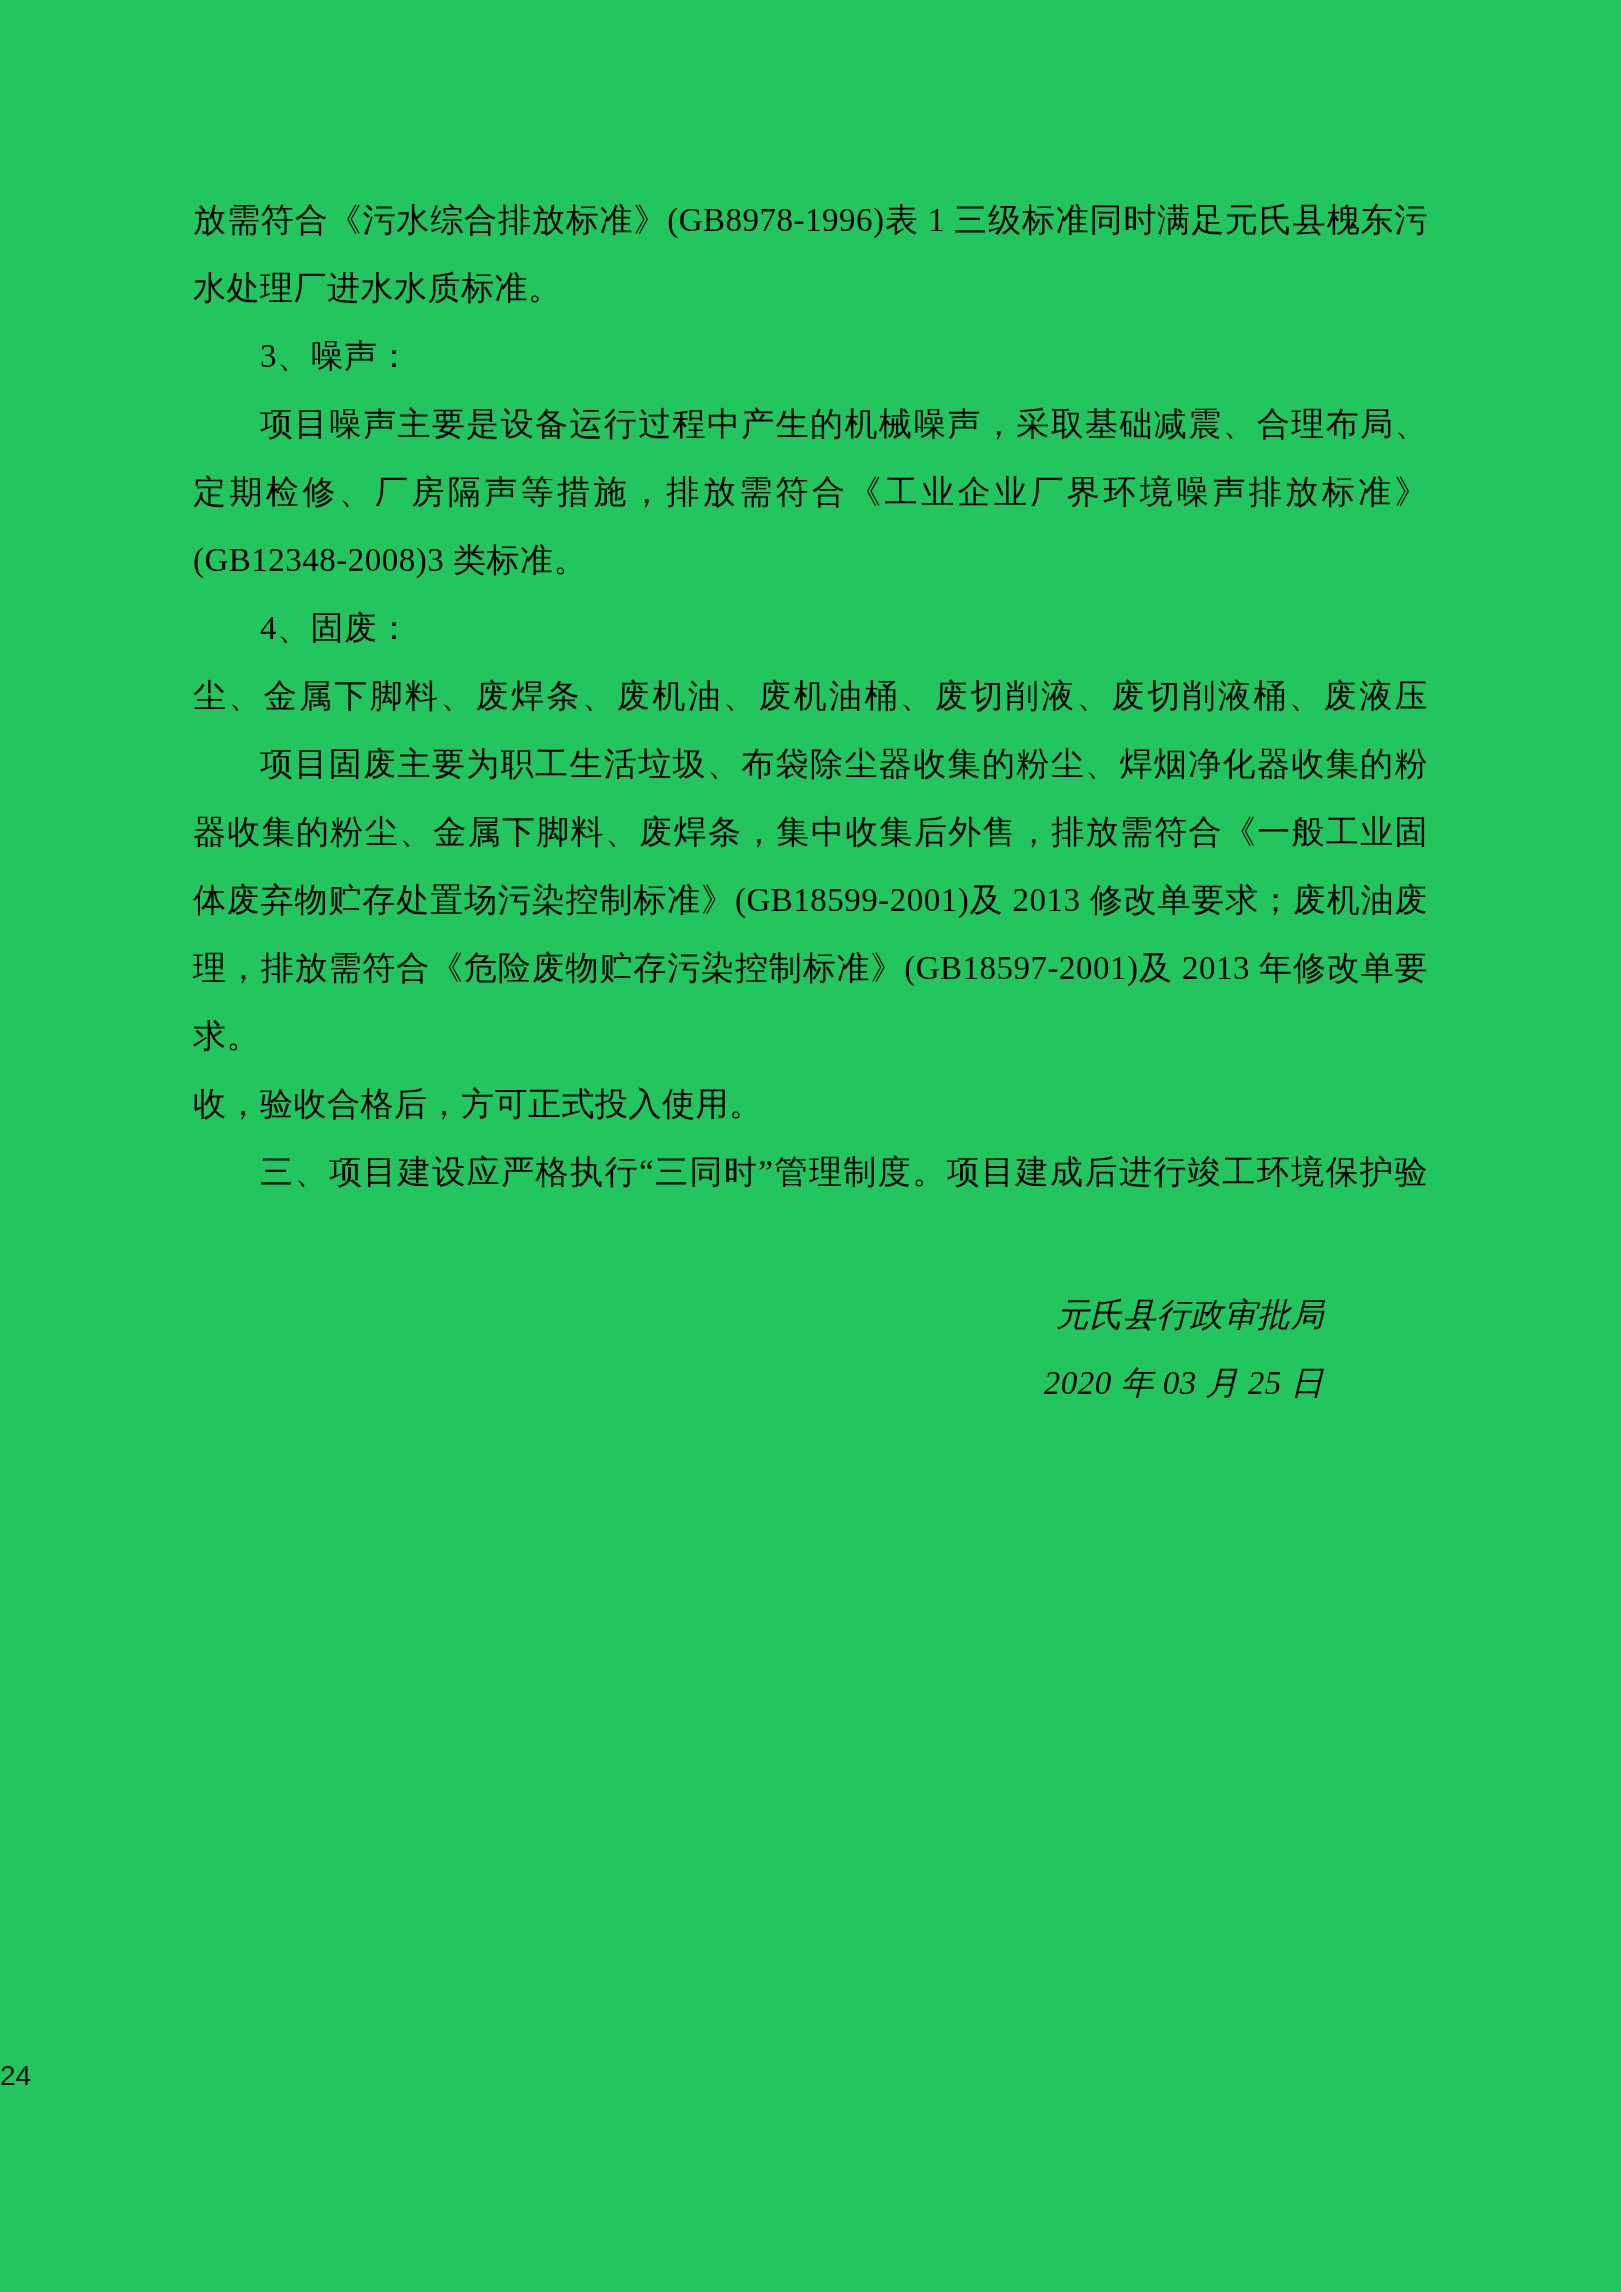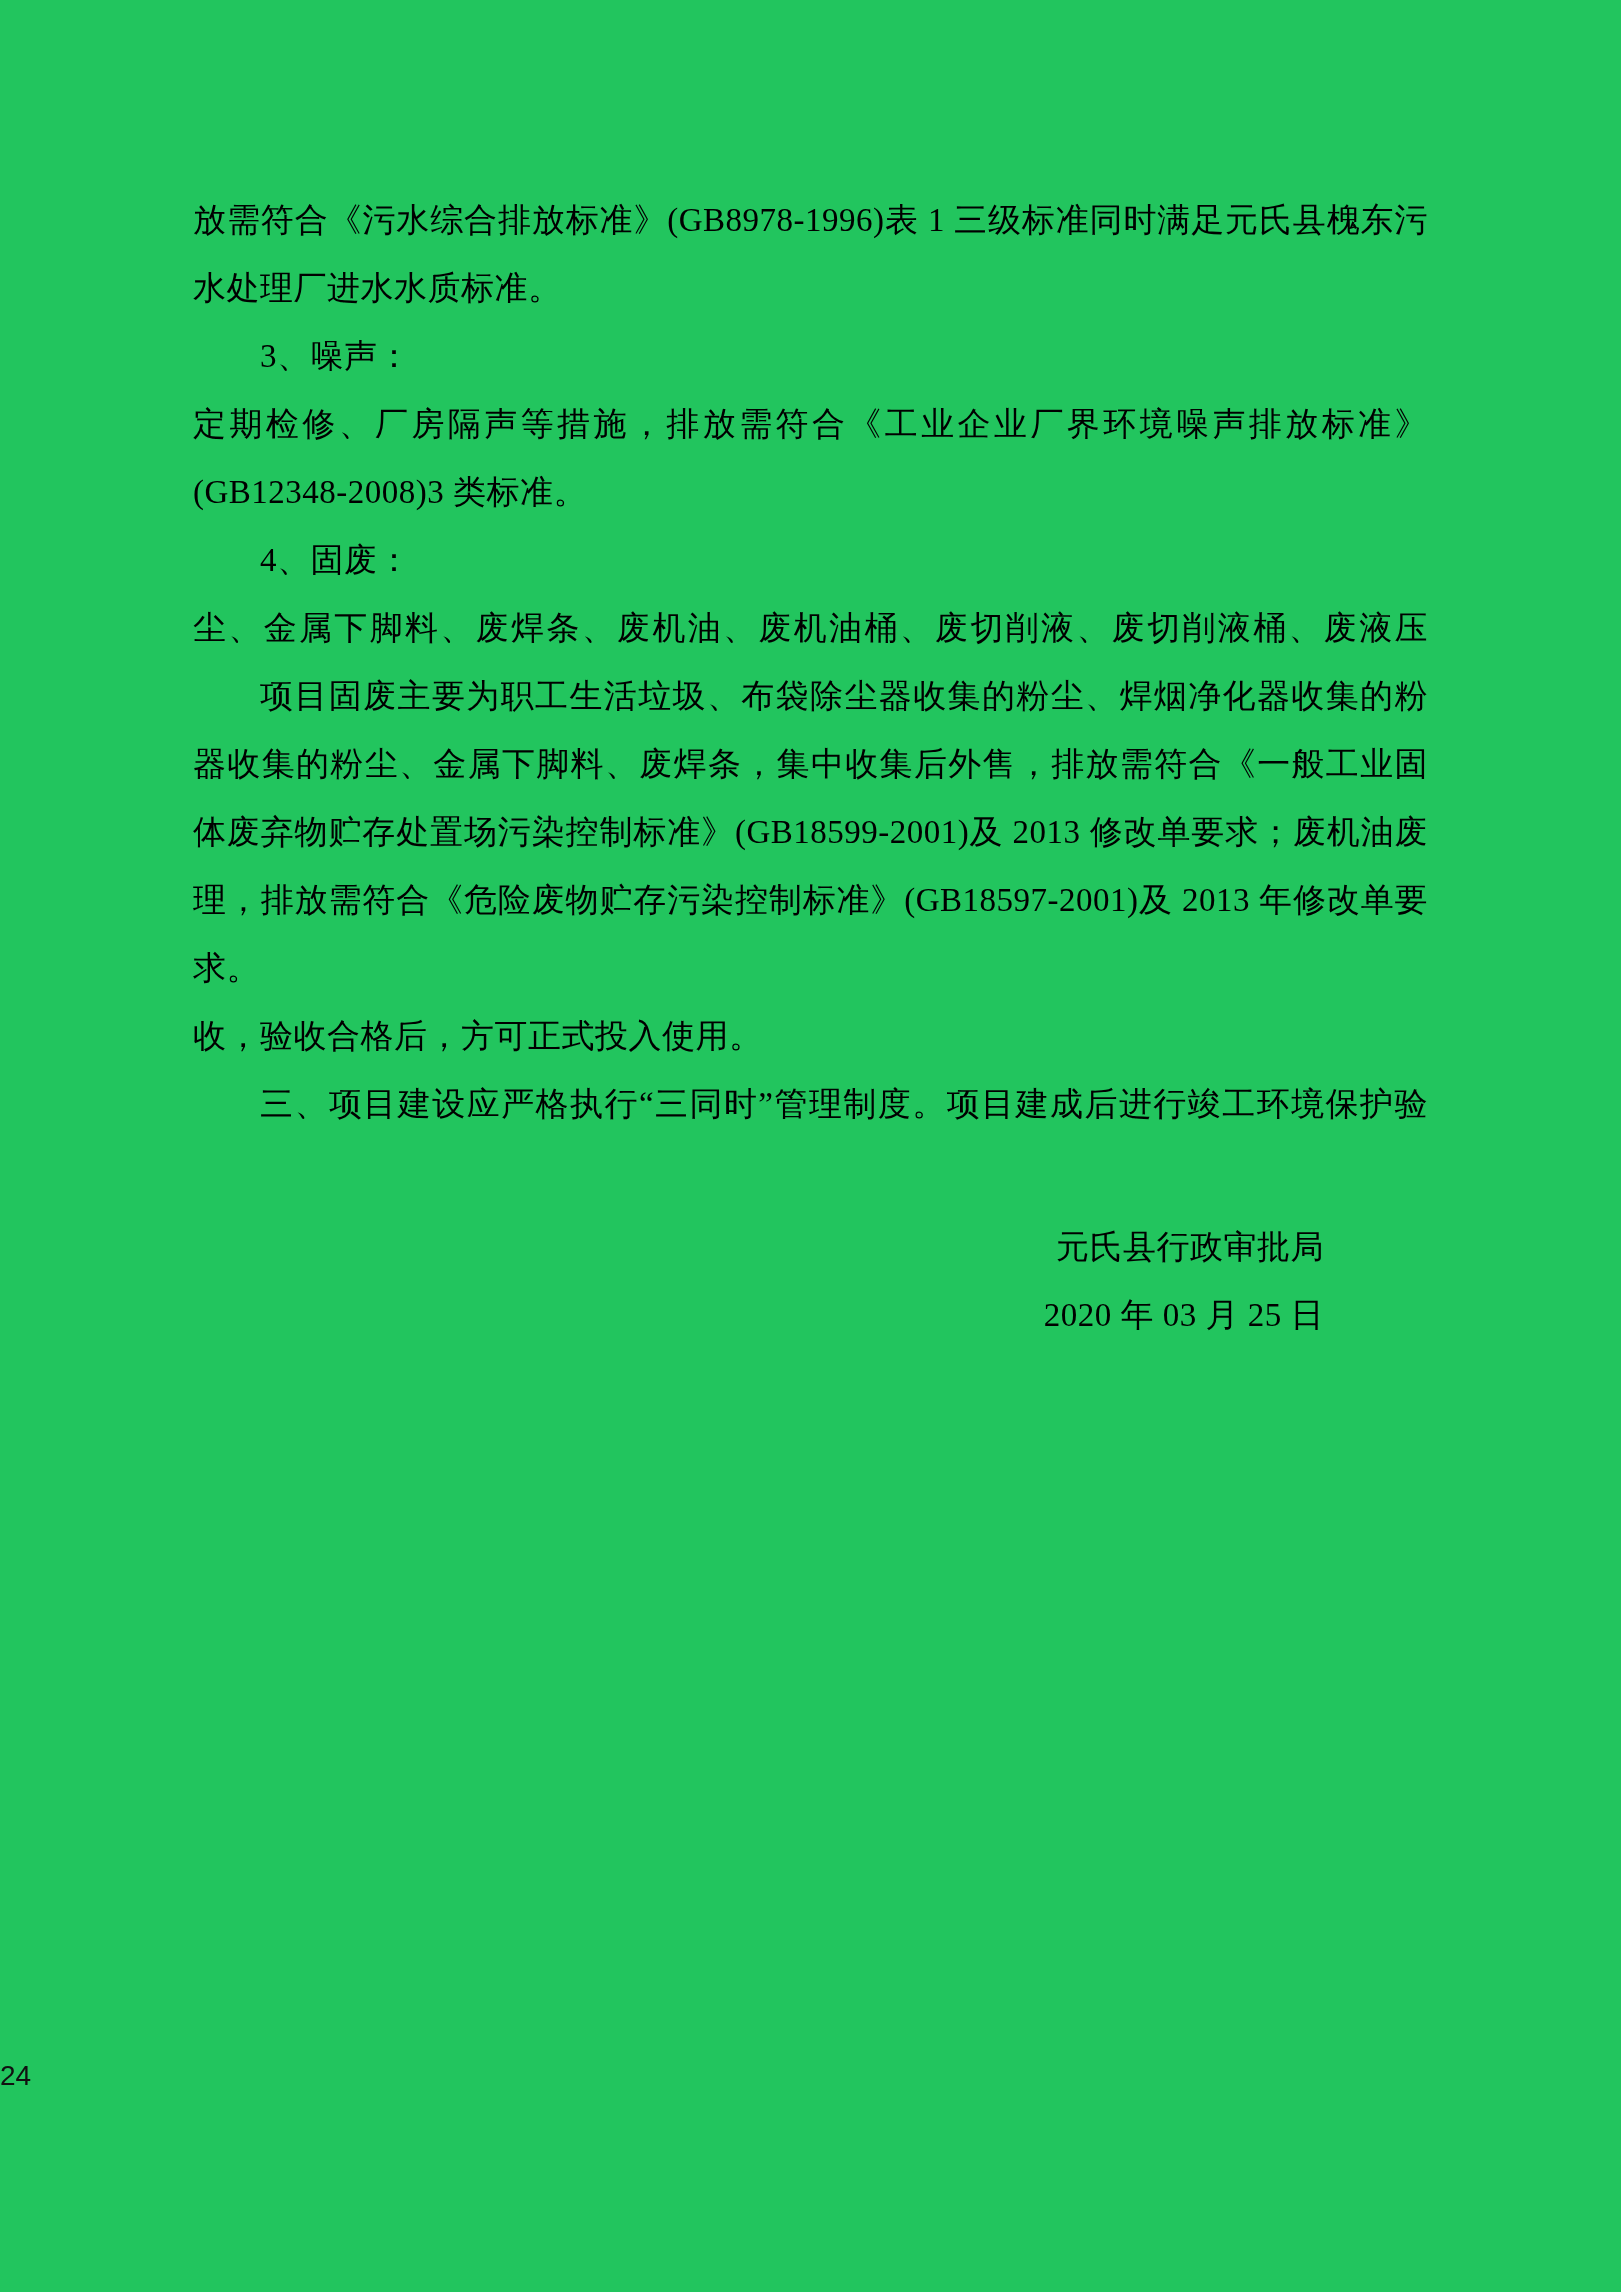--- a/index.html
+++ b/index.html
@@ -40,20 +40,21 @@
     padding-left: 67px;
   }
   .signature {
     margin-top: 75px;
     text-align: right;
     padding-right: 104px;
   }
   .signature .line {
     text-align: right;
     text-align-last: right;
+    font-style: italic;
   }
   .page-footer {
     position: absolute;
     top: 2056px;
     left: 0;
     width: 100%;
     text-align: left;
     font-family: "Liberation Sans", "DejaVu Sans", sans-serif;
     font-size: 28px;
     line-height: 39px;
@@ -61,20 +62,21 @@
   }
 </style>
 </head>
 <body>
 
 <div class="page">
   <div class="content">
     <div class="line fill">放需符合《污水综合排放标准》(GB8978-1996)表 1 三级标准同时满足元氏县槐东污</div>
     <div class="line">水处理厂进水水质标准。</div>
     <div class="line indent">3、噪声：</div>
+    <div class="line indent fill">项目噪声主要是设备运行过程中产生的机械噪声，采取基础减震、合理布局、</div>
     <div class="line fill">定期检修、厂房隔声等措施，排放需符合《工业企业厂界环境噪声排放标准》</div>
     <div class="line">(GB12348-2008)3 类标准。</div>
     <div class="line indent">4、固废：</div>
     <div class="line fill">尘、金属下脚料、废焊条、废机油、废机油桶、废切削液、废切削液桶、废液压</div>
     <div class="line indent fill">项目固废主要为职工生活垃圾、布袋除尘器收集的粉尘、焊烟净化器收集的粉</div>
     <div class="line fill">器收集的粉尘、金属下脚料、废焊条，集中收集后外售，排放需符合《一般工业固</div>
     <div class="line fill">体废弃物贮存处置场污染控制标准》(GB18599-2001)及 2013 修改单要求；废机油废</div>
     <div class="line fill">理，排放需符合《危险废物贮存污染控制标准》(GB18597-2001)及 2013 年修改单要</div>
     <div class="line">求。</div>
     <div class="line">收，验收合格后，方可正式投入使用。</div>

